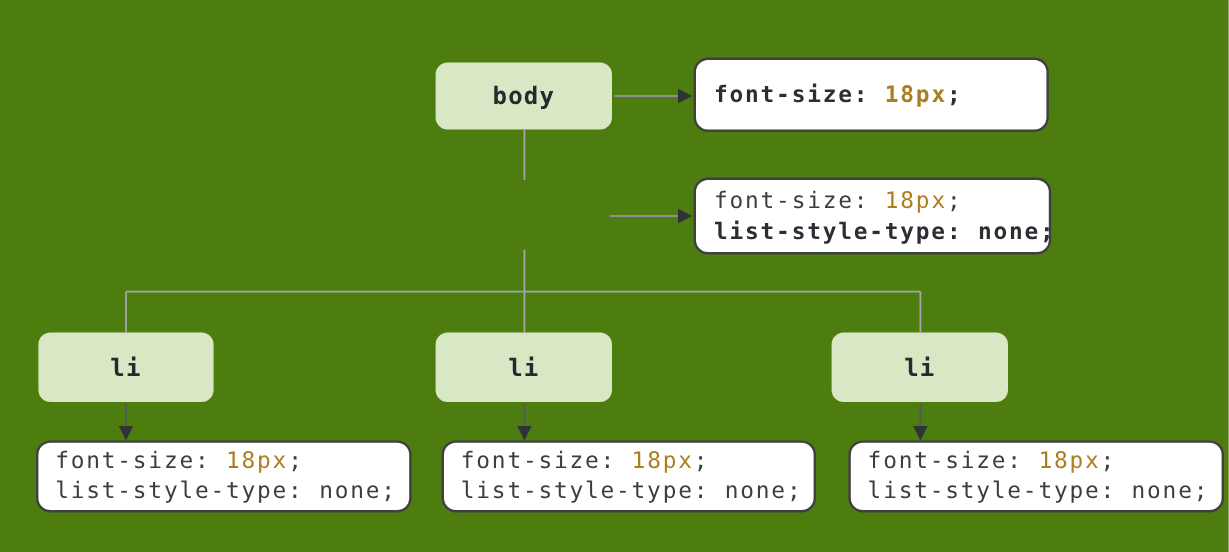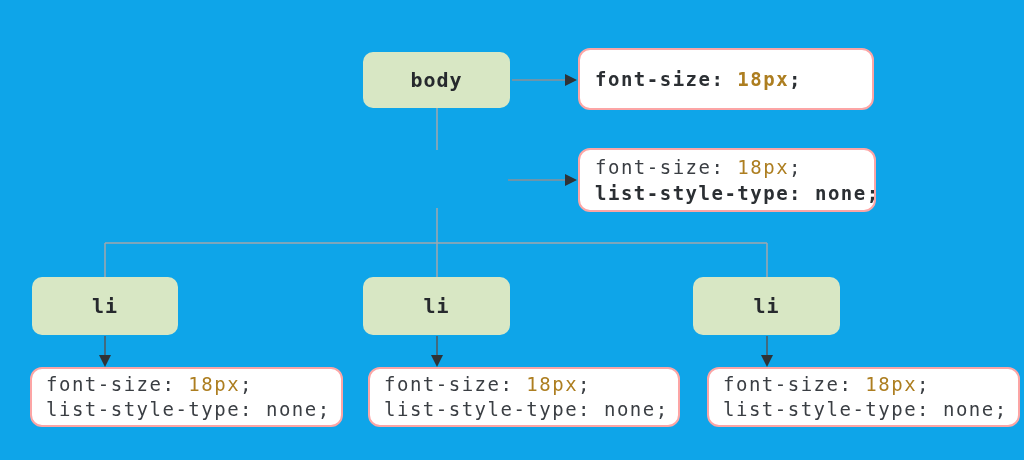--- a/index.html
+++ b/index.html
@@ -1,20 +1,20 @@
 <!DOCTYPE html>
 <html><head>
 <meta charset="utf-8">
 <style>
   html, body { margin: 0; padding: 0; background: #ffffff; }
   .canvas {
     position: relative;
     width: 1024px;
     height: 460px;
-    background: #0ea5e9;
+    background: #4d7c0f;
     font-family: "DejaVu Sans Mono", "Liberation Mono", monospace;
     overflow: hidden;
   }
   svg.connectors {
     position: absolute;
     left: 0; top: 0;
     width: 1024px; height: 460px;
     z-index: 0;
   }
   .node {
@@ -35,21 +35,21 @@
   .pos-node-body { left: 363px; top: 52px;  width: 147px; height: 56px; }
   .pos-node-ul   { left: 362px; top: 150px; width: 144px; height: 58px; }
   .pos-node-li1  { left: 32px;  top: 277px; width: 146px; height: 58px; }
   .pos-node-li2  { left: 363px; top: 277px; width: 147px; height: 58px; }
   .pos-node-li3  { left: 693px; top: 277px; width: 147px; height: 58px; }
 
   .rulebox {
     position: absolute;
     box-sizing: border-box;
     background: #ffffff;
-    border: 2px solid #fca5a5;
+    border: 2px solid #404040;
     border-radius: 12px;
     padding: 4px 15px;
     display: flex;
     flex-direction: column;
     justify-content: center;
     z-index: 1;
     font-size: 19px;
     letter-spacing: 1.5px;
     line-height: 26px;
     color: #3a3e43;

